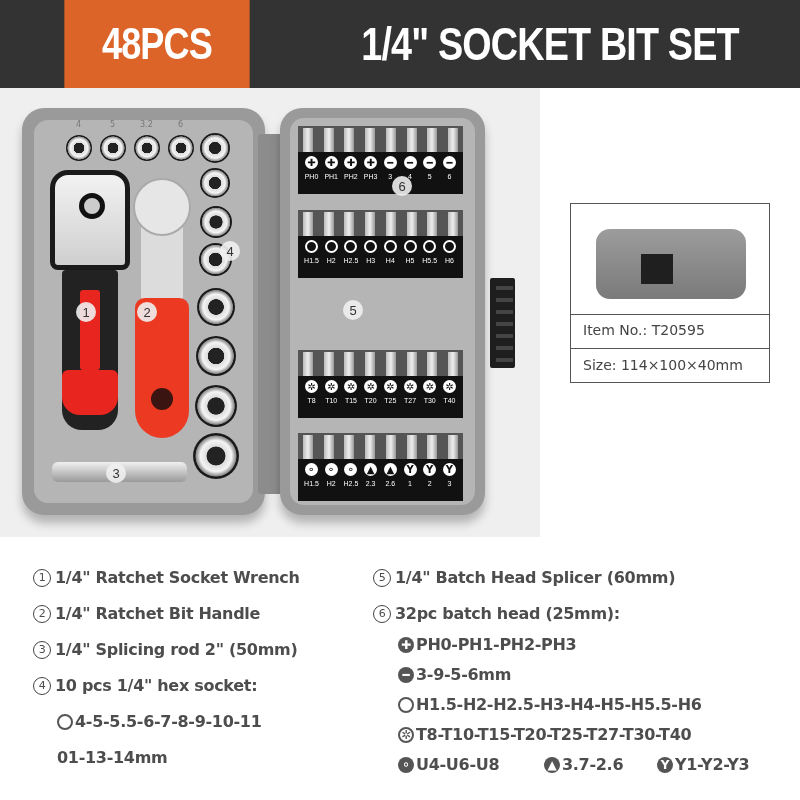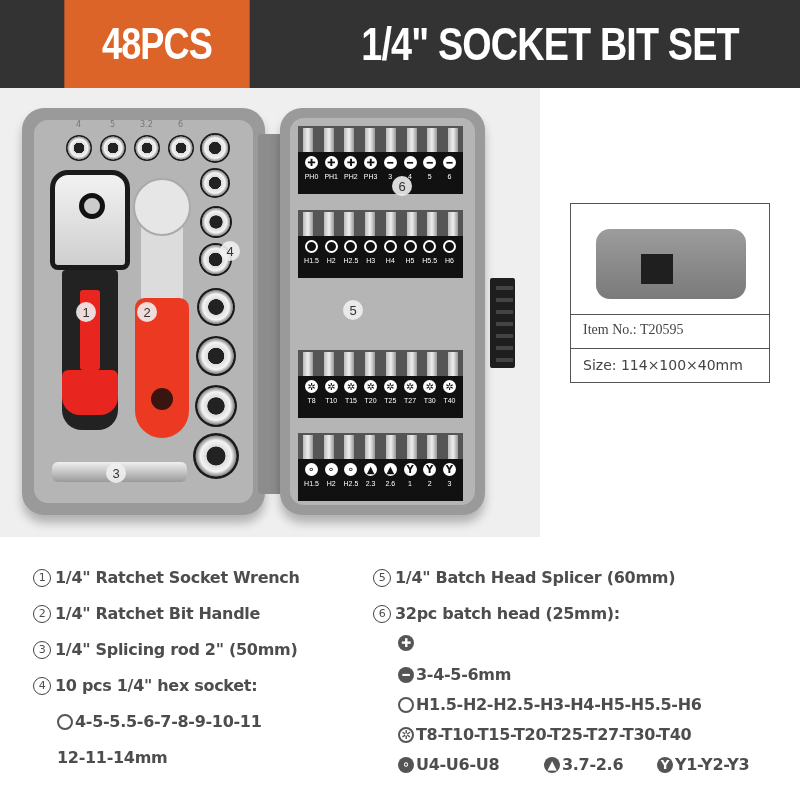--- a/index.html
+++ b/index.html
@@ -323,21 +323,21 @@
   <div class="marker" style="left:220px;top:153px;">4</div>
   <div class="marker" style="left:343px;top:212px;">5</div>
   <div class="marker" style="left:392px;top:88px;">6</div>
 </div>
 
 <div class="infobox">
   <div class="mini-case">
       <div class="mini-latch"></div>
     </div>
   <div class="div1"></div>
-  <div class="info-line" style="top:118px;font-family:Liberation Serif, serif;">Item No.: T20595</div>
+  <div class="info-line" style="top:118px;">Item No.: T20595</div>
   <div class="div2"></div>
   <div class="info-line" style="top:153px;">Size: 114×100×40mm</div>
 </div>
 
 <div class="list">
   <div class="li" style="left:33px;top:568px;">
       <span class="num">1</span>
       <span>1/4" Ratchet Socket Wrench</span>
     </div>
   <div class="li" style="left:33px;top:604px;">
@@ -350,37 +350,38 @@
     </div>
   <div class="li" style="left:33px;top:676px;">
       <span class="num">4</span>
       <span>10 pcs 1/4" hex socket:</span>
     </div>
   <div class="li" style="left:57px;top:712px;">
       <span class="gl ring"></span>
       <span>4-5-5.5-6-7-8-9-10-11</span>
     </div>
   <div class="li" style="left:57px;top:748px;">
-      <span>12-11-14mm</span>
+      <span>01-13-14mm</span>
     </div>
 
   <div class="li" style="left:373px;top:568px;">
       <span class="num">5</span>
       <span>1/4" Batch Head Splicer (60mm)</span>
     </div>
   <div class="li" style="left:373px;top:604px;">
       <span class="num">6</span>
       <span>32pc batch head (25mm):</span>
     </div>
   <div class="li" style="left:398px;top:635px;">
       <span class="gl">✚</span>
+      <span>PH0-PH1-PH2-PH3</span>
     </div>
   <div class="li" style="left:398px;top:665px;">
       <span class="gl">━</span>
-      <span>3-4-5-6mm</span>
+      <span>3-9-5-6mm</span>
     </div>
   <div class="li" style="left:398px;top:695px;">
       <span class="gl ring"></span>
       <span>H1.5-H2-H2.5-H3-H4-H5-H5.5-H6</span>
     </div>
   <div class="li" style="left:398px;top:725px;">
       <span class="gl ring">✲</span>
       <span>T8-T10-T15-T20-T25-T27-T30-T40</span>
     </div>
   <div class="li" style="left:398px;top:755px;">

